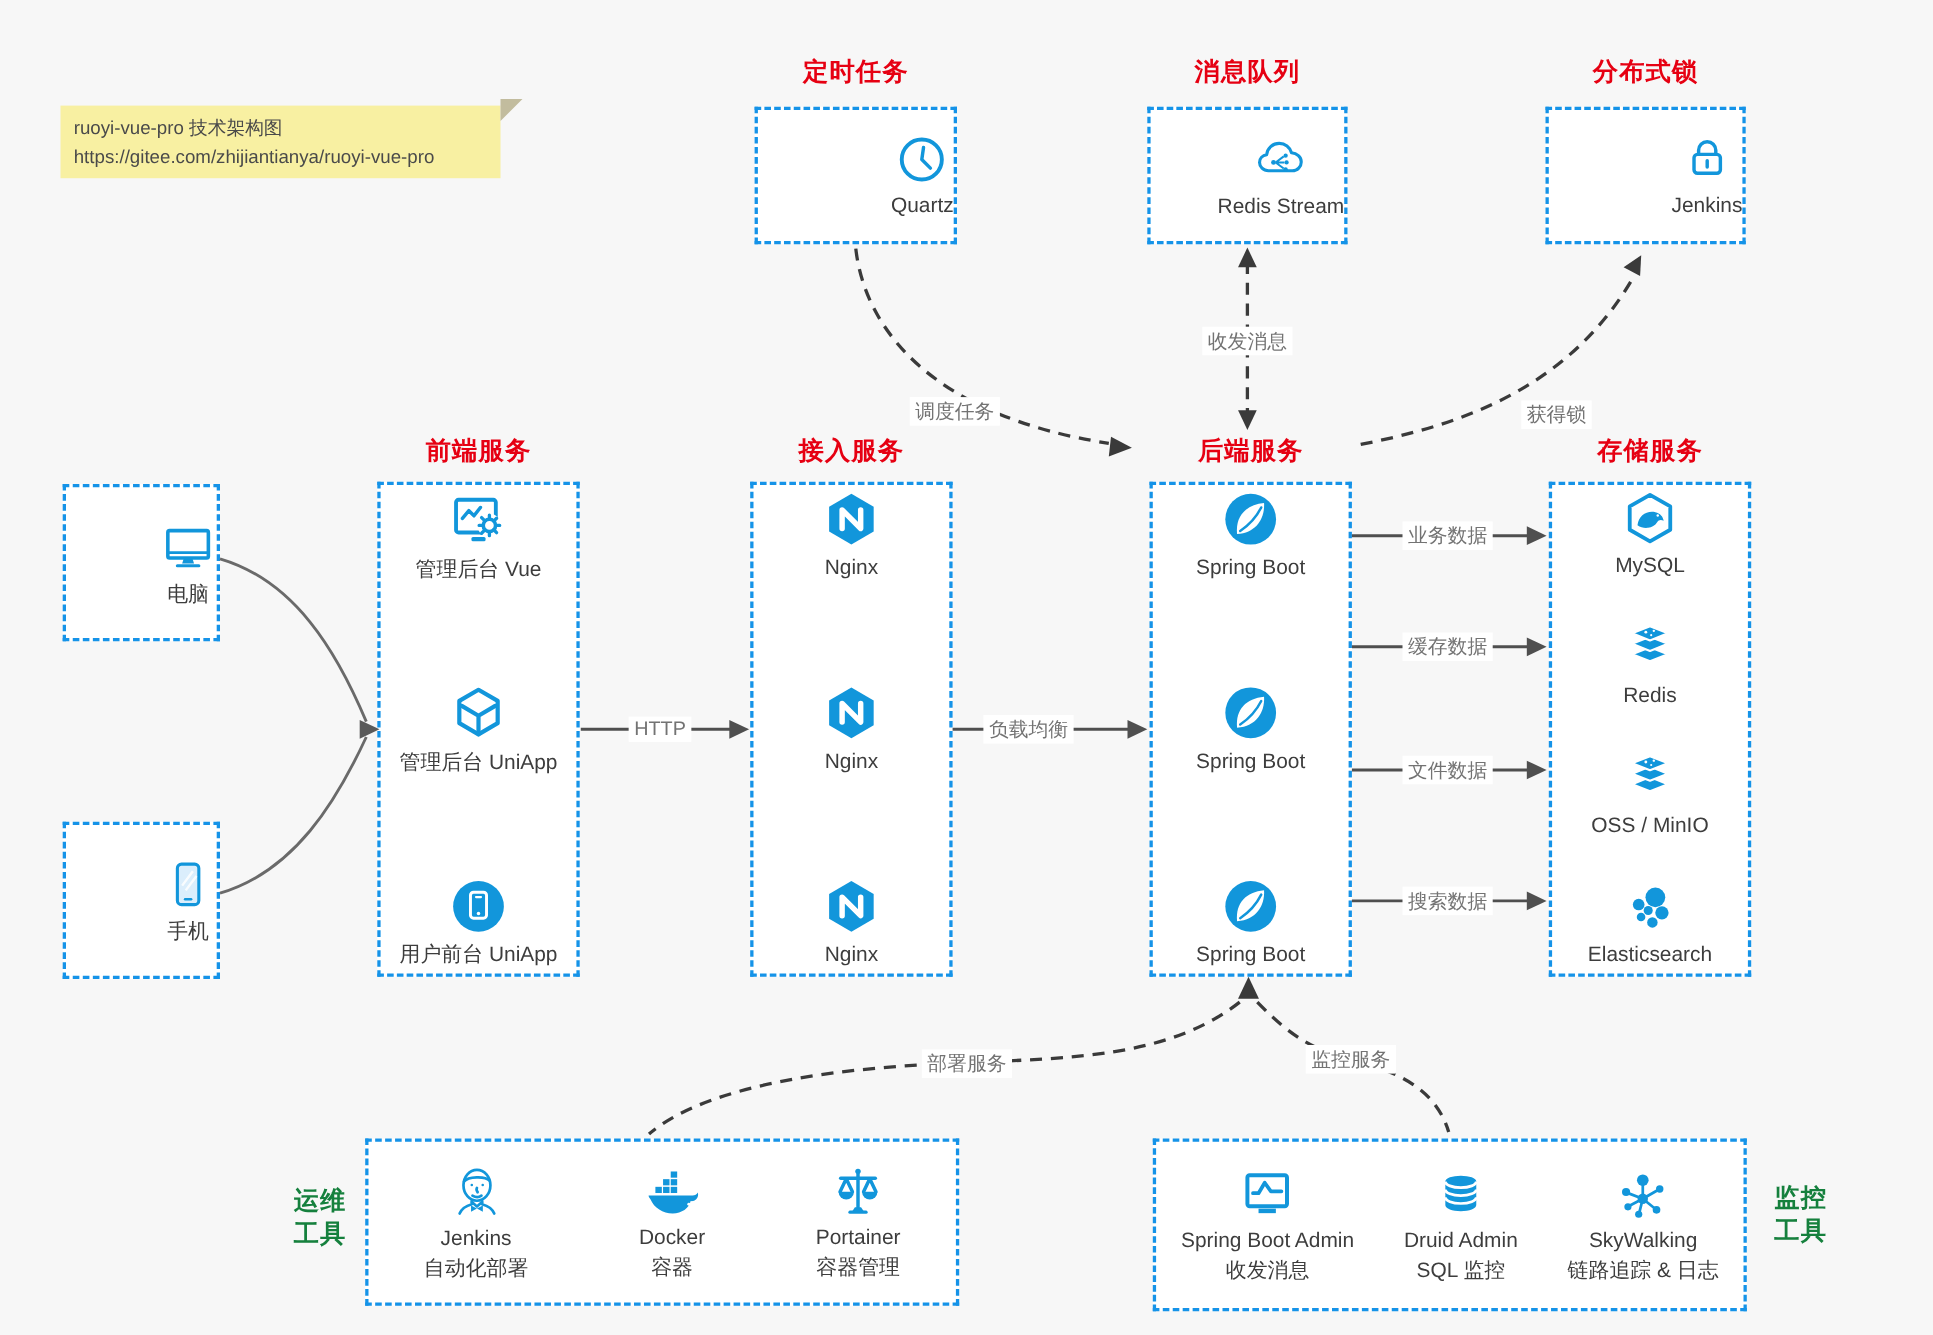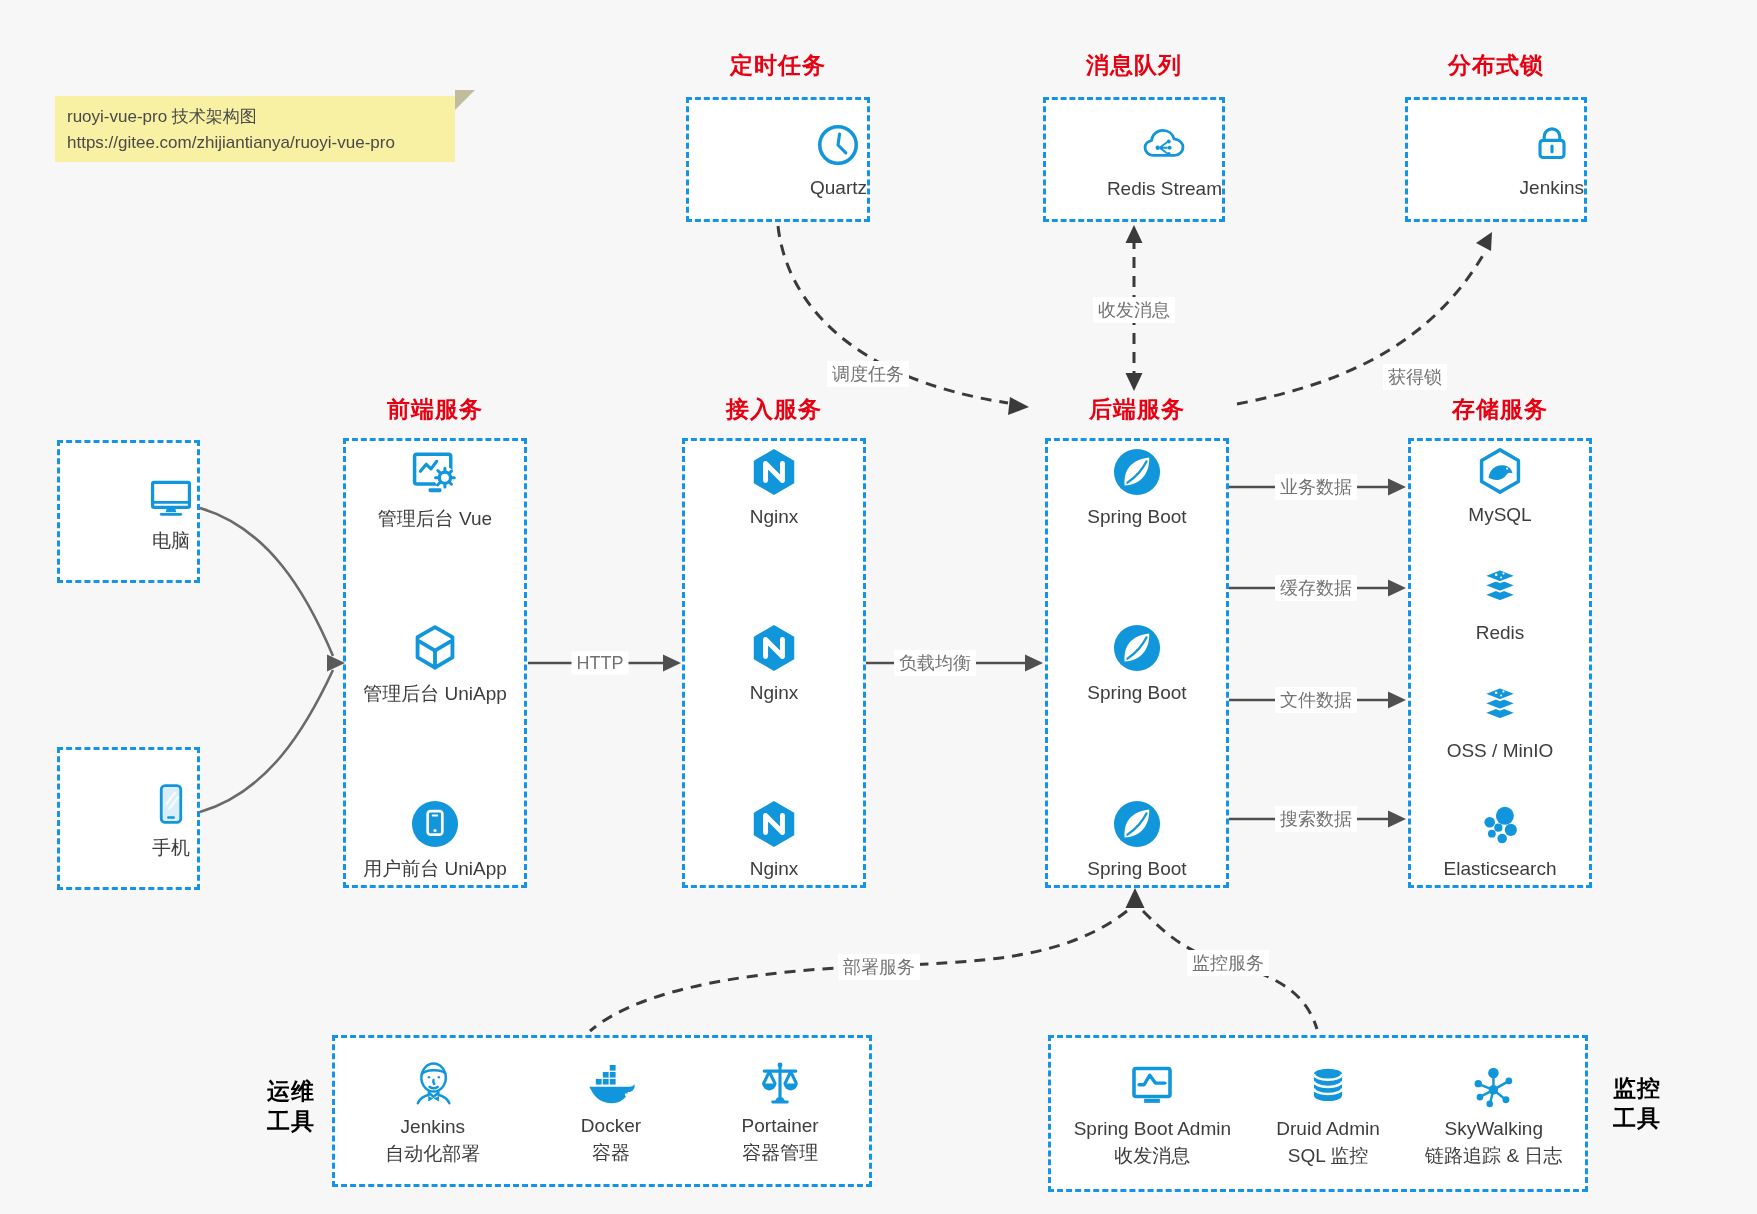--- a/index.html
+++ b/index.html
@@ -15,21 +15,21 @@
   .col{flex-direction:column;justify-content:space-between;align-items:center;padding:4px 0;}
   .rowbox{flex-direction:row;justify-content:space-around;align-items:center;}
   .single{flex-direction:column;justify-content:center;align-items:flex-end;gap:7px;}
   .item{display:flex;flex-direction:column;align-items:center;gap:7px;}
   .ilabel,.isub{font-size:19px;color:#3d3d3d;white-space:nowrap;line-height:1.2;text-align:center;}
   .gtitle{
     position:absolute;font-size:23px;font-weight:bold;color:#e60012;
     text-align:center;letter-spacing:1px;z-index:3;white-space:nowrap;
   }
   .side-title{
-    position:absolute;font-size:23px;font-weight:bold;color:#000000;
+    position:absolute;font-size:23px;font-weight:bold;color:#15803d;
     line-height:1.3;text-align:center;z-index:3;letter-spacing:1px;
   }
   .chip{
     position:absolute;transform:translate(-50%,-50%);background:#fff;
     font-size:18px;color:#737373;padding:1px 5px;white-space:nowrap;z-index:6;
   }
   .note{
     position:absolute;left:55px;top:96px;width:400px;height:66px;
     background:#f8f0a2;z-index:3;padding:8px 0 0 12px;box-sizing:border-box;
   }

